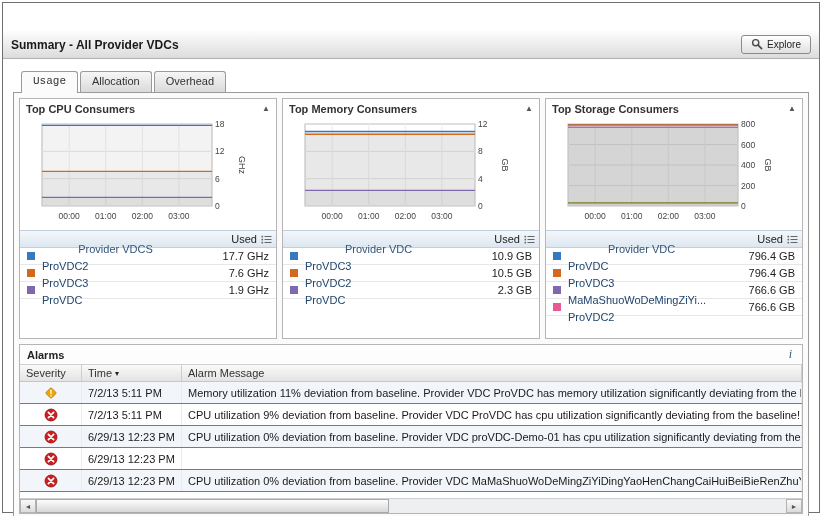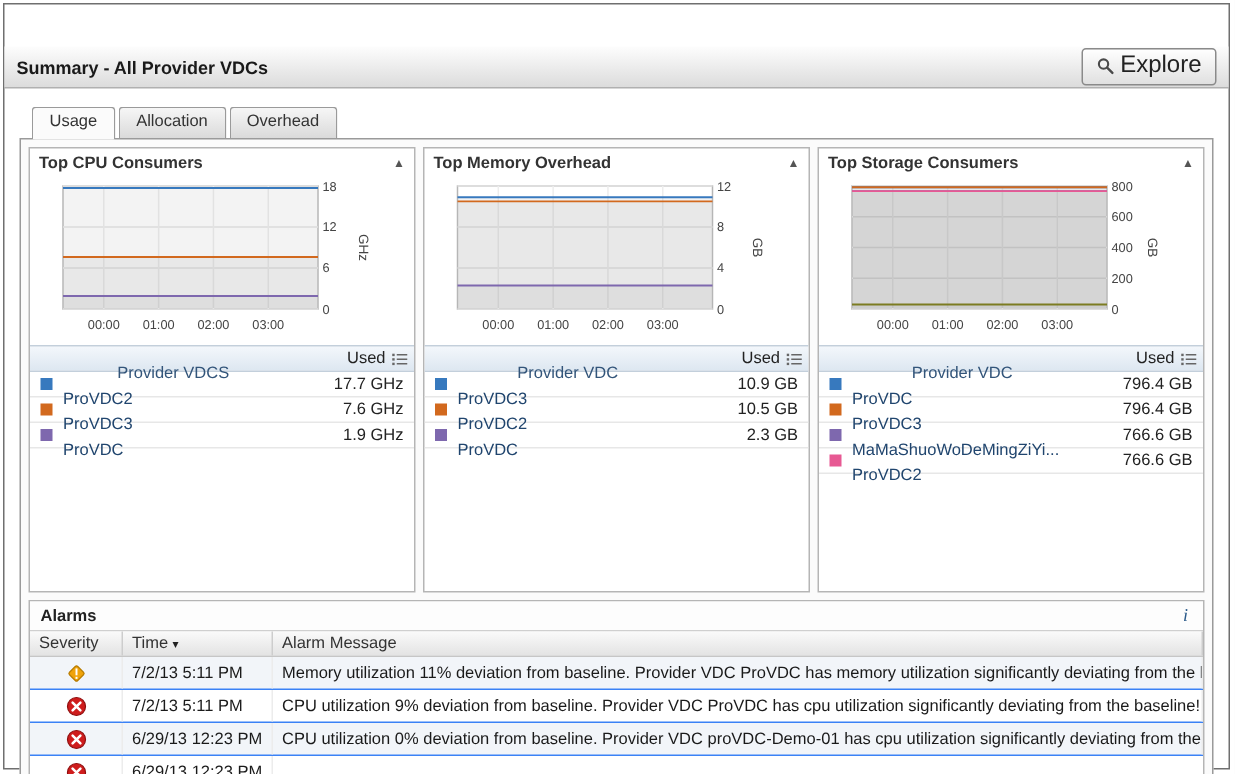--- a/index.html
+++ b/index.html
@@ -11,35 +11,35 @@
   }
   .app { position:absolute; left:2px; top:2px; width:818px; height:511px;
          border:1px solid #6f6f6f; background:#fff; }
 
   
   .titlebar { height:28px; display:flex; align-items:center; padding:0 8px;
               background:linear-gradient(#fdfdfd,#dcdcdc); border-bottom:1px solid #b0b0b0;margin-top:28px; }
   .title { font-weight:bold; font-size:12px; color:#1a1a1a; }
   .explore-btn { margin-left:auto; display:flex; align-items:center; gap:4px;
                  padding:2px 9px 3px; border:1px solid #8a8a8a; border-radius:3px;
-                 background:linear-gradient(#ffffff,#e0e0e0); font-size:16px; color:#222;
+                 background:linear-gradient(#ffffff,#e0e0e0); font-size:10px; color:#222;
                  font-family:inherit; cursor:pointer; }
 
   
   .tabbar { display:flex; gap:2px; margin:12px 0 0 18px; position:relative; z-index:2; height:21px; }
   .tab { padding:3px 11px 2px; border:1px solid #9a9a9a; border-bottom:none;
          border-radius:3px 3px 0 0; background:linear-gradient(#f6f6f6,#dadada);
          color:#333; cursor:pointer; }
-  .tab.active { background:#fbfbfb; margin-bottom:-1px; padding-bottom:4px; }
+  .tab.active { background:#fbfbfb; margin-bottom:-1px; padding-bottom:4px;font-family:Liberation Mono, monospace; }
 
   .tab-content { margin:0 10px; border:1px solid #9a9a9a; background:#fbfbfb;
                  height:441px; position:relative; z-index:1; }
 
   
-  .panels-row { display:flex; gap:5px; margin:5px; height:297px; }
+  .panels-row { display:flex; gap:5px; margin:5px; height:241px; }
   .panel { flex:1; background:#fff; border:1px solid #b5b5b5; overflow:hidden; }
   .phead { height:19px; display:flex; align-items:center; padding:0 6px; }
   .ptitle { font-weight:bold; font-size:11px; color:#333; }
   .collapse { margin-left:auto; font-size:8px; color:#555; cursor:pointer; line-height:1; }
   .chartwrap { height:112px; margin-left:2px; }
 
   .ptable { font-size:11px; }
   .prow { display:flex; align-items:center; height:17px; border-bottom:1px solid #e7e7e7;
           padding:0 3px; position:relative; }
   .phrow { height:18px; background:linear-gradient(#f3f7fb,#dde7f1);
@@ -173,21 +173,21 @@
             </div>
             <div class="prow">
               <span class="sw" style="background: rgb(126, 104, 174);"></span>
               <span class="pname">ProVDC</span>
               <span class="pused">1.9 GHz</span>
             </div>
           </div>
         </div>
         <div class="panel">
           <div class="phead">
-            <span class="ptitle">Top Memory Overhead</span>
+            <span class="ptitle">Top Memory Consumers</span>
             <span class="collapse">▲</span>
           </div>
           <div class="chartwrap"><svg width="254" height="112">
               <rect x="20" y="6" width="170" height="82" fill="#ffffff" stroke="#b6b6b6"></rect>
               <line x1="20" y1="88" x2="190" y2="88" stroke="#e4e4e4"></line>
               <text x="193" y="91" font-size="8.5" fill="#444" font-family="Liberation Sans, sans-serif">0</text>
               <line x1="20" y1="60.66666666666667" x2="190" y2="60.66666666666667" stroke="#e4e4e4"></line>
               <text x="193" y="63.66666666666667" font-size="8.5" fill="#444" font-family="Liberation Sans, sans-serif">4</text>
               <line x1="20" y1="33.333333333333336" x2="190" y2="33.333333333333336" stroke="#e4e4e4"></line>
               <text x="193" y="36.333333333333336" font-size="8.5" fill="#444" font-family="Liberation Sans, sans-serif">8</text>

